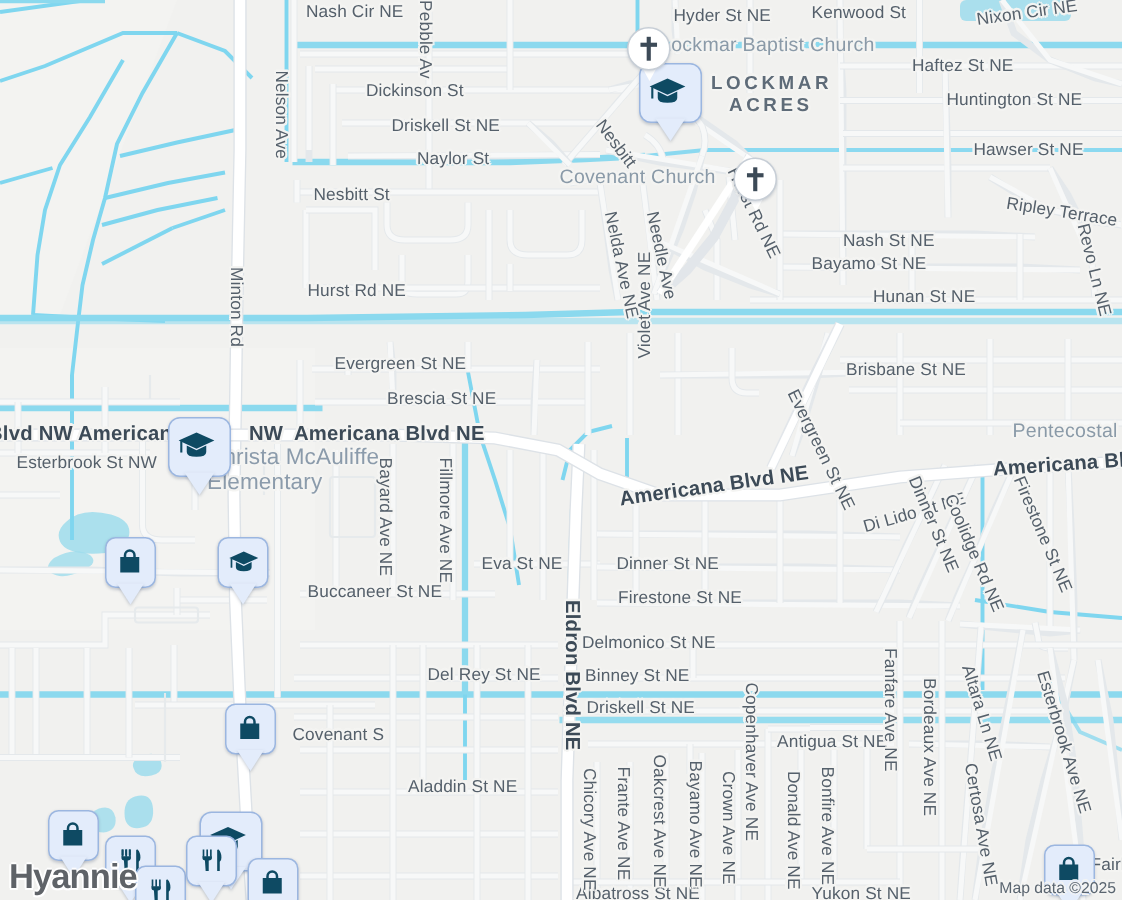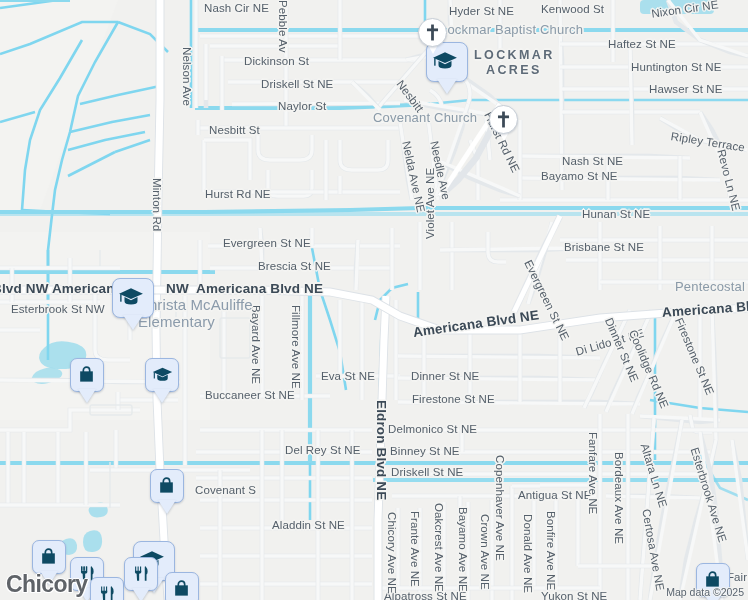--- a/index.html
+++ b/index.html
@@ -546,28 +546,28 @@
     </svg>
 
   <div class="lbl" style="left:204px;top:2px">Nash Cir NE</div>
   <div class="lbl" style="left:449px;top:5px">Hyder St NE</div>
   <div class="lbl" style="left:541px;top:3px">Kenwood St</div>
   <div class="lbl" style="left:651px;top:3px;transform:rotate(-8deg)">Nixon Cir NE</div>
   <div class="lbl" style="left:608px;top:38px">Haftez St NE</div>
   <div class="lbl" style="left:244px;top:55px">Dickinson St</div>
   <div class="lbl" style="left:631px;top:61px">Huntington St NE</div>
   <div class="lbl" style="left:261px;top:78px">Driskell St NE</div>
-  <div class="lbl" style="left:649px;top:83px">Hawser St NE</div>
+  <div class="lbl" style="left:649px;top:94px">Hawser St NE</div>
   <div class="lbl" style="left:278px;top:100px">Naylor St</div>
   <div class="lbl" style="left:209px;top:124px">Nesbitt St</div>
   <div class="lbl" style="left:671px;top:130px;transform:rotate(9deg);transform-origin:left center">Ripley Terrace N</div>
   <div class="lbl" style="left:562px;top:155px">Nash St NE</div>
   <div class="lbl" style="left:541px;top:170px">Bayamo St NE</div>
   <div class="lbl" style="left:205px;top:188px">Hurst Rd NE</div>
-  <div class="lbl" style="left:582px;top:208px">Hunan St NE</div>
+  <div class="lbl" style="left:582px;top:192px">Hunan St NE</div>
   <div class="lbl" style="left:223px;top:237px">Evergreen St NE</div>
   <div class="lbl" style="left:564px;top:241px">Brisbane St NE</div>
   <div class="lbl" style="left:258px;top:260px">Brescia St NE</div>
   <div class="lbl" style="left:11px;top:303px">Esterbrook St NW</div>
   <div class="lbl" style="left:321px;top:370px">Eva St NE</div>
   <div class="lbl" style="left:411px;top:370px">Dinner St NE</div>
   <div class="lbl" style="left:576px;top:346px;transform:rotate(-16deg);transform-origin:left center">Di Lido St NE</div>
   <div class="lbl" style="left:205px;top:389px">Buccaneer St NE</div>
   <div class="lbl" style="left:412px;top:393px">Firestone St NE</div>
   <div class="lbl" style="left:388px;top:423px">Delmonico St NE</div>
@@ -753,16 +753,16 @@
 
   <div class="circle-pin" style="left:489px;top:105px">
     <div class="ctail"></div>
     <div class="cbox"></div>
     <svg width="13" height="17" viewBox="0 0 12 16">
       <rect fill="#3c4a57" x="4.7" y="0.5" width="2.6" height="15"></rect>
       <rect fill="#3c4a57" x="0.8" y="4.2" width="10.4" height="2.6"></rect>
     </svg>
   </div>
 
-  <div id="glogo"><span>Chicory</span></div>
+  <div id="glogo"><span>Hyannie</span></div>
   <div id="attrib">Map data ©2025</div>
 
 </div>
 
 </body></html>

